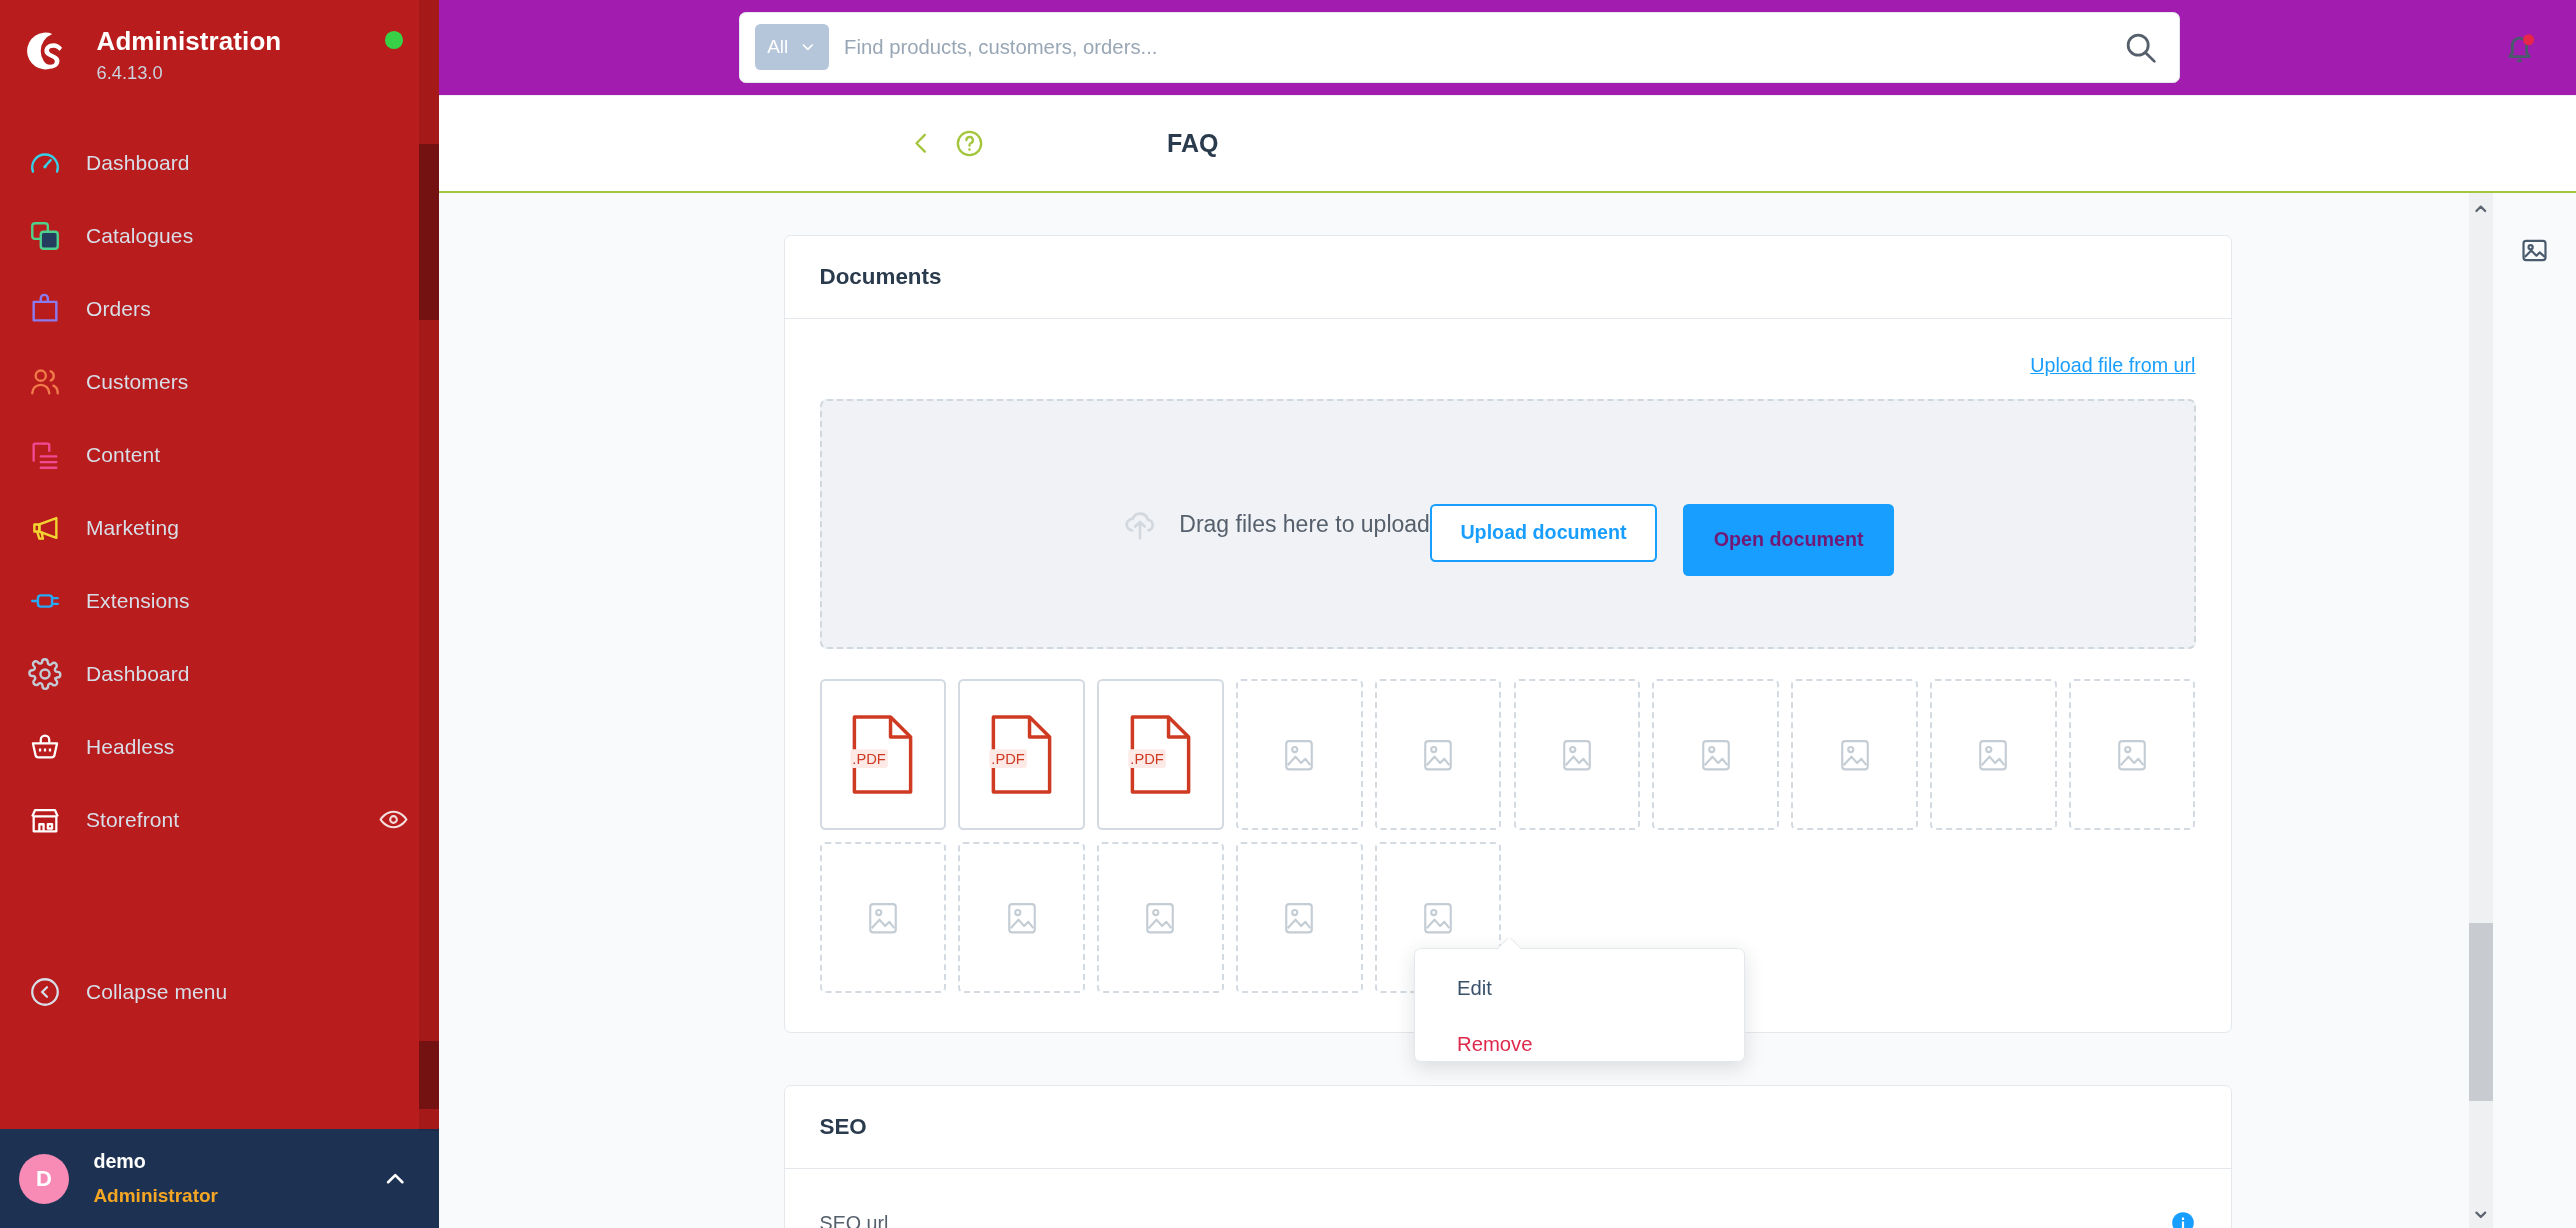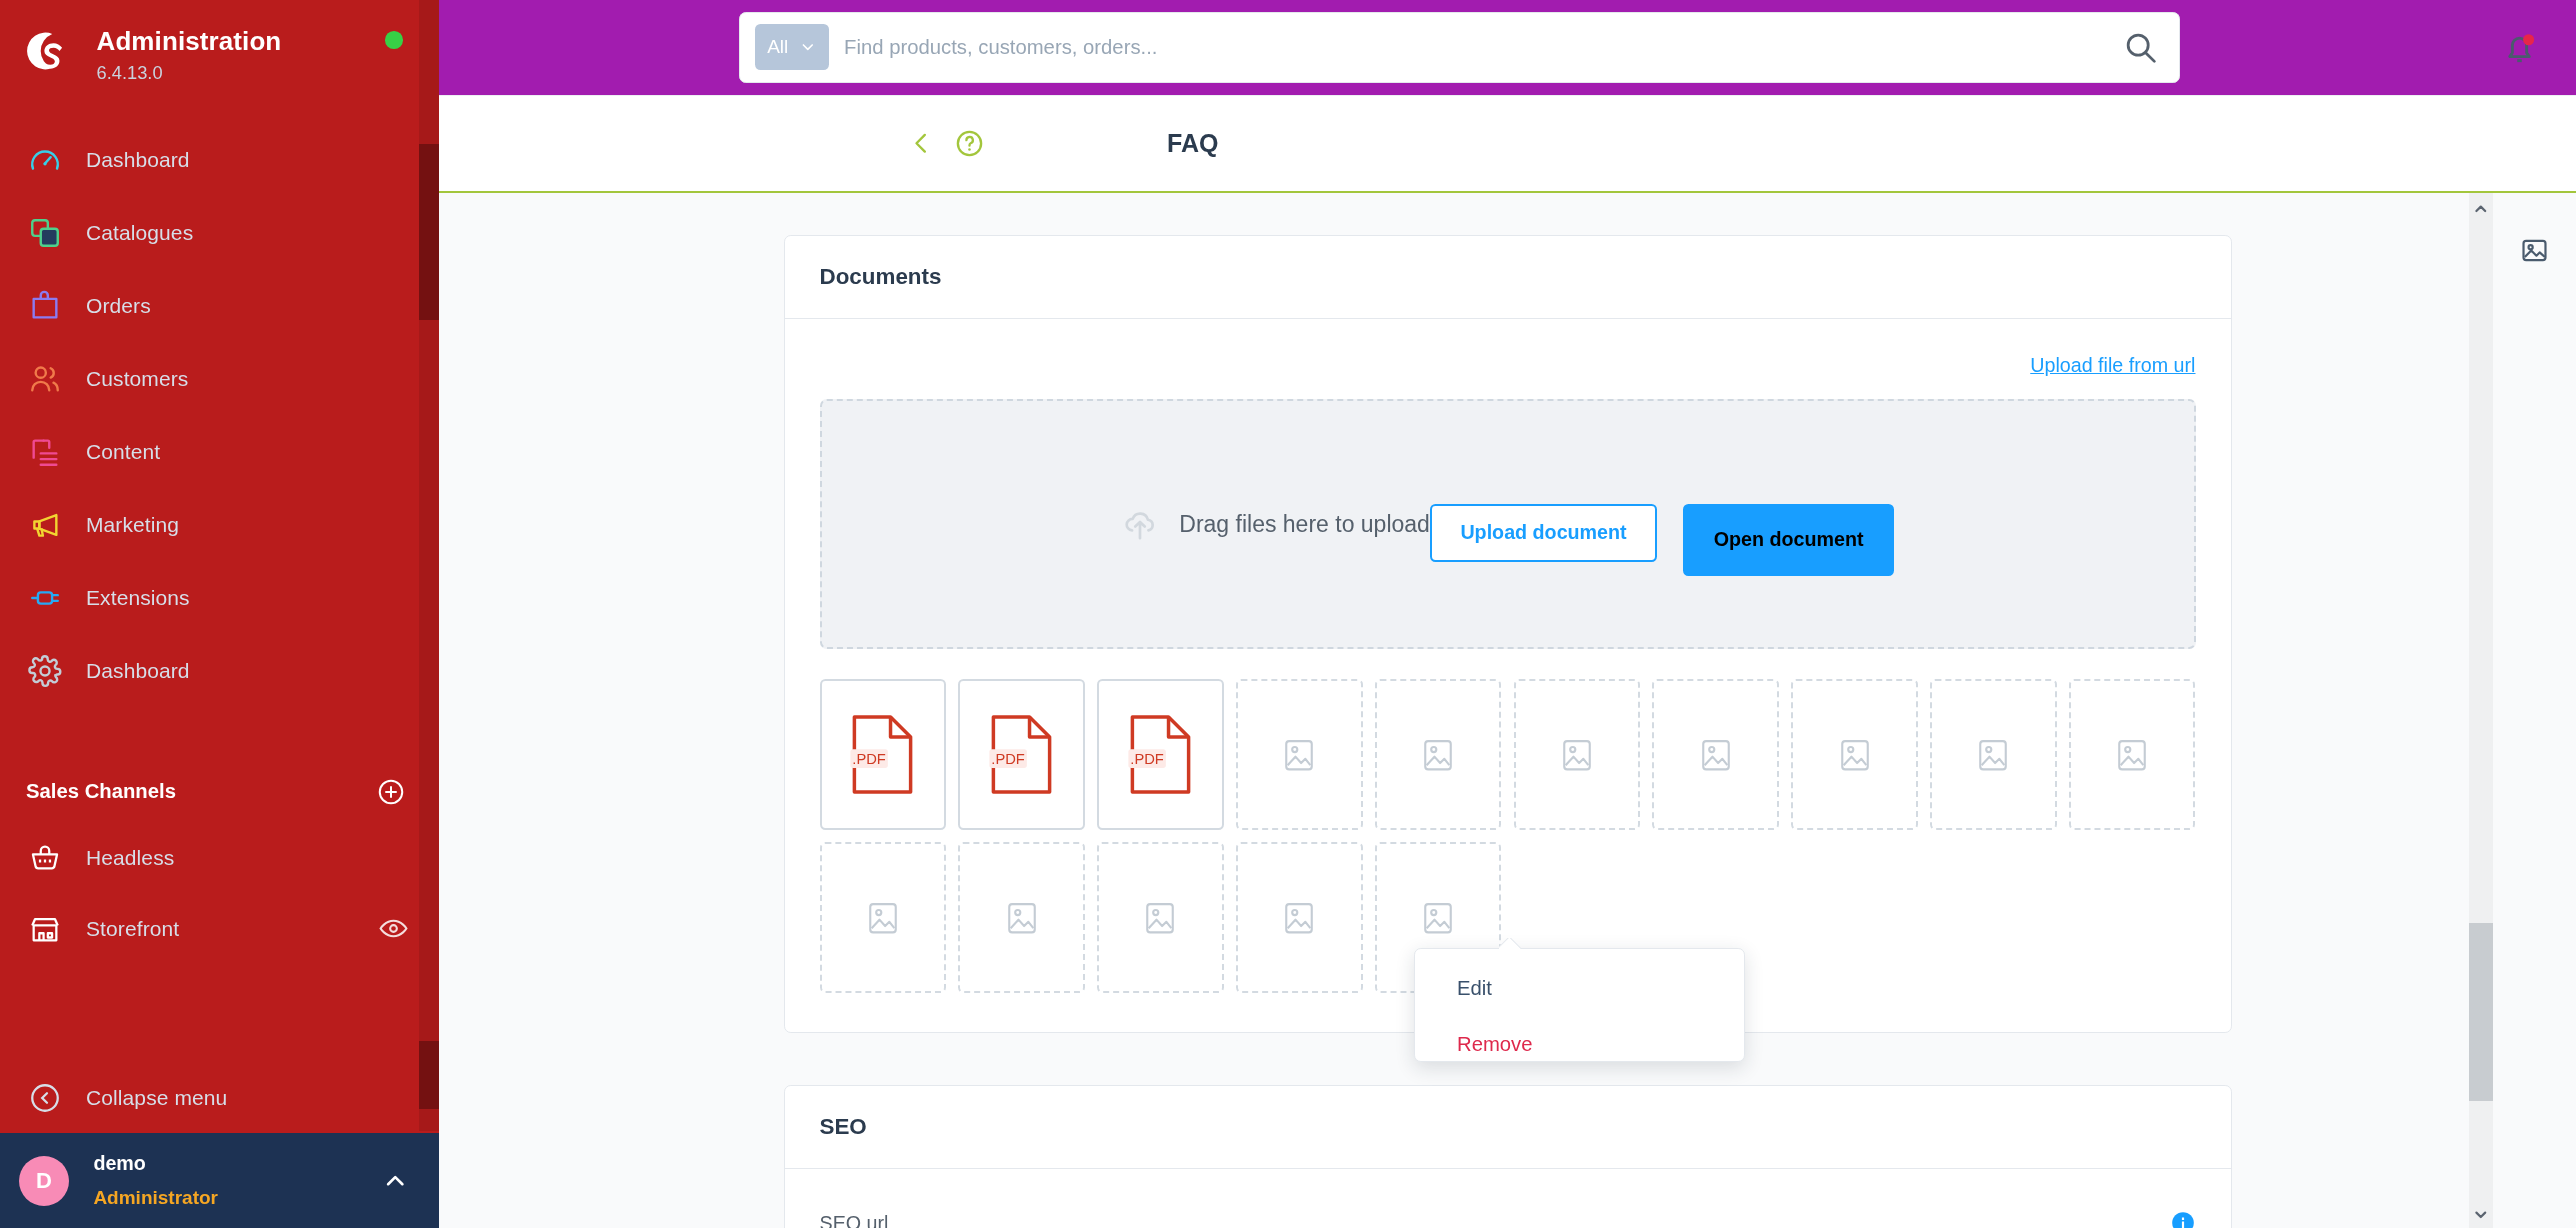--- a/index.html
+++ b/index.html
@@ -155,21 +155,21 @@
   .dz-cloud { width: 38px; height: 38px; }
   .dz-text { font-size: 23px; color: #55606c; }
   .dz-btns { display: flex; gap: 26px; margin-top: 31px; }
   .btn-outline-blue {
     height: 58px; border: 2px solid #189eff; border-radius: 5.4px; background: #fff;
     color: #189eff; font-size: 19.7px; font-weight: bold; padding: 0 28.5px;
     display: flex; align-items: center; justify-content: center; cursor: pointer;
   }
   .btn-solid-blue {
     height: 72px; border: 2px solid #189eff; border-radius: 5.4px; background: #189eff;
-    color: #000000; font-size: 19.7px; font-weight: bold; padding: 0 28.5px;
+    color: #701a75; font-size: 19.7px; font-weight: bold; padding: 0 28.5px;
     display: flex; align-items: center; justify-content: center; cursor: pointer;
   }
 
   .tile-grid {
     display: grid; grid-template-columns: repeat(10, 1fr);
     gap: 12.2px; margin-top: 30px;
   }
   .tile {
     height: 151px; border-radius: 5.4px;
     display: flex; align-items: center; justify-content: center;
@@ -329,29 +329,20 @@
         <span class="sb-ic">
           <svg viewBox="0 0 24 24" fill="none" stroke="#c3ccd6" stroke-width="1.7">
               <circle cx="12" cy="12" r="3.2"></circle>
               <path d="M19.4 14.5a1.6 1.6 0 0 0 .3 1.8l.1.1a2 2 0 1 1-2.8 2.8l-.1-.1a1.6 1.6 0 0 0-2.7 1.1v.3a2 2 0 1 1-4 0V20a1.6 1.6 0 0 0-2.7-1.1l-.1.1a2 2 0 1 1-2.8-2.8l.1-.1a1.6 1.6 0 0 0-1.1-2.7H3a2 2 0 1 1 0-4h.3a1.6 1.6 0 0 0 1.1-2.7l-.1-.1a2 2 0 1 1 2.8-2.8l.1.1A1.6 1.6 0 0 0 9.9 3.9V3.6a2 2 0 1 1 4 0v.3a1.6 1.6 0 0 0 2.7 1.1l.1-.1a2 2 0 1 1 2.8 2.8l-.1.1a1.6 1.6 0 0 0 1.1 2.7h.3a2 2 0 1 1 0 4h-.3a1.6 1.6 0 0 0-1.1.9z"></path>
             </svg>
         </span>
         <span class="sb-label">Dashboard</span>
       </div>
     </nav>
 
-    <div class="sb-section">
-      <span class="sb-section-title">Sales Channels</span>
-      <span class="sb-plus">
-        <svg viewBox="0 0 24 24" fill="none" stroke="#ffffff" stroke-width="1.6" stroke-linecap="round">
-            <circle cx="12" cy="12" r="9"></circle>
-            <path d="M12 8v8M8 12h8"></path>
-          </svg>
-      </span>
-    </div>
 
     <div class="sb-item">
       <span class="sb-ic">
         <svg viewBox="0 0 24 24" fill="none" stroke="#ffffff" stroke-width="1.6" stroke-linejoin="round">
             <path d="M3.5 9.5h17l-1.8 8.2a2 2 0 0 1-2 1.6H7.3a2 2 0 0 1-2-1.6z"></path>
             <path d="M9 9.5V7a3 3 0 0 1 6 0v2.5"></path>
             <path d="M8.5 13v2.2M12 13v2.2M15.5 13v2.2"></path>
           </svg>
       </span>
       <span class="sb-label">Headless</span>

